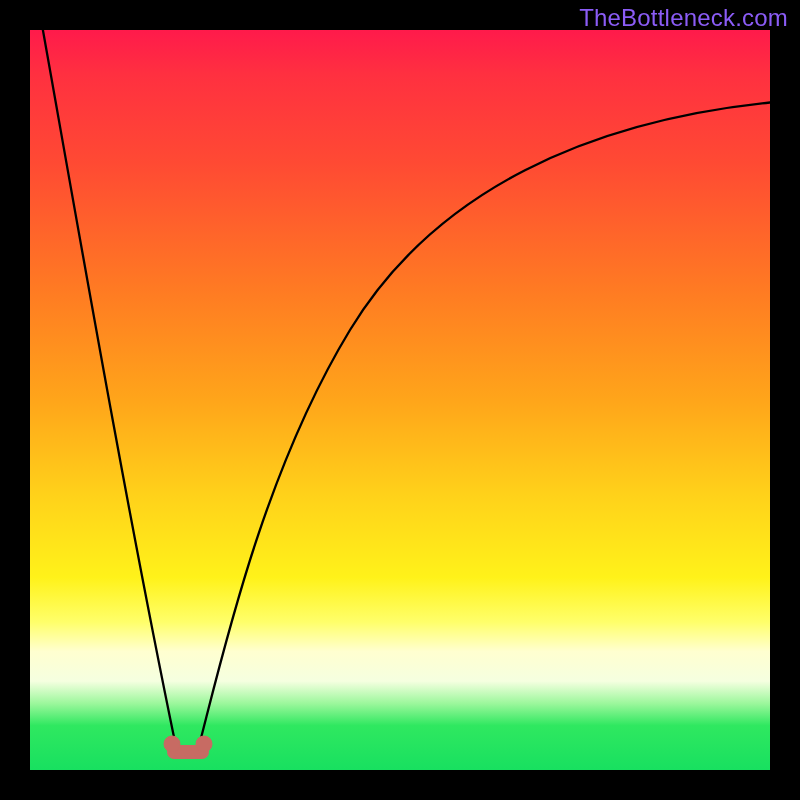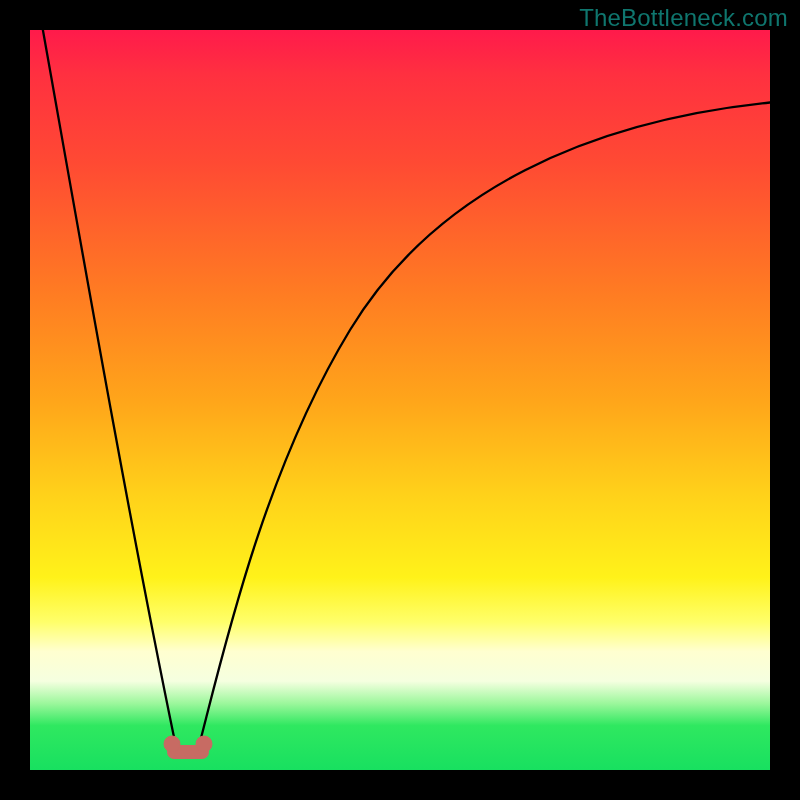--- a/index.html
+++ b/index.html
@@ -10,21 +10,21 @@
     background: #000;
     position: relative;
   }
   .watermark {
     position: absolute;
     top: 4px;
     right: 12px;
     font-family: Arial, Helvetica, sans-serif;
     font-size: 24px;
     font-weight: 500;
-    color: #0f766e;
+    color: #8b5cf6;
     letter-spacing: 0.2px;
     z-index: 10;
   }
   .plot-area {
     position: absolute;
     left: 30px;
     top: 30px;
     width: 740px;
     height: 740px;
     overflow: hidden;

